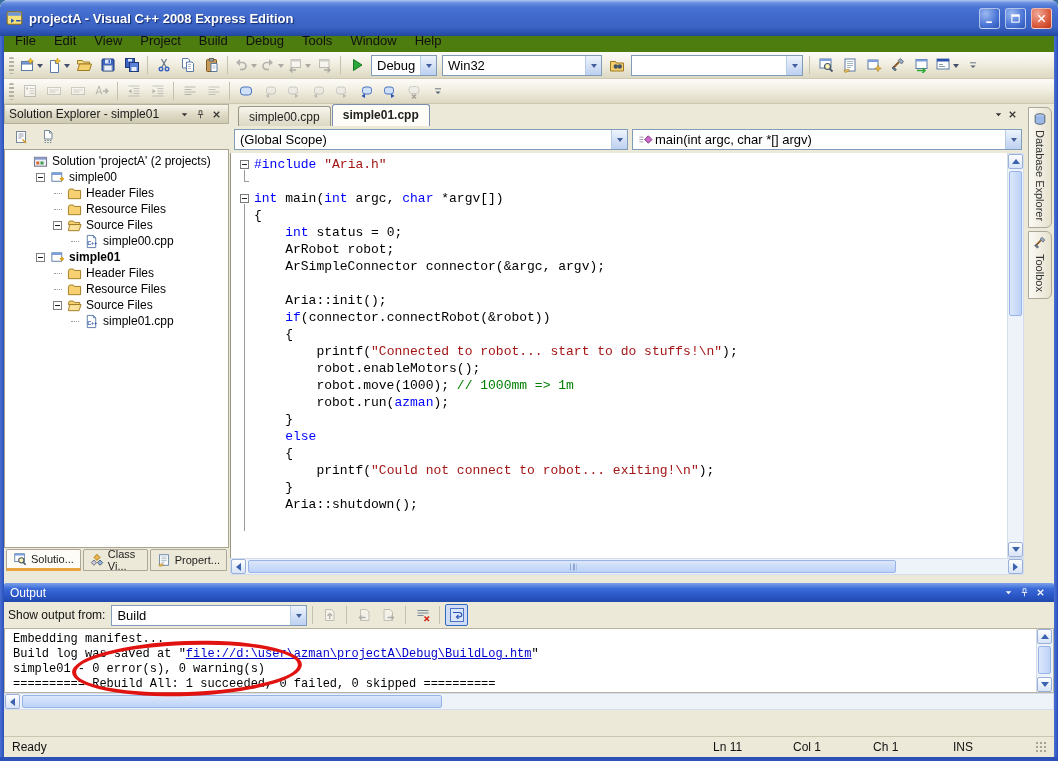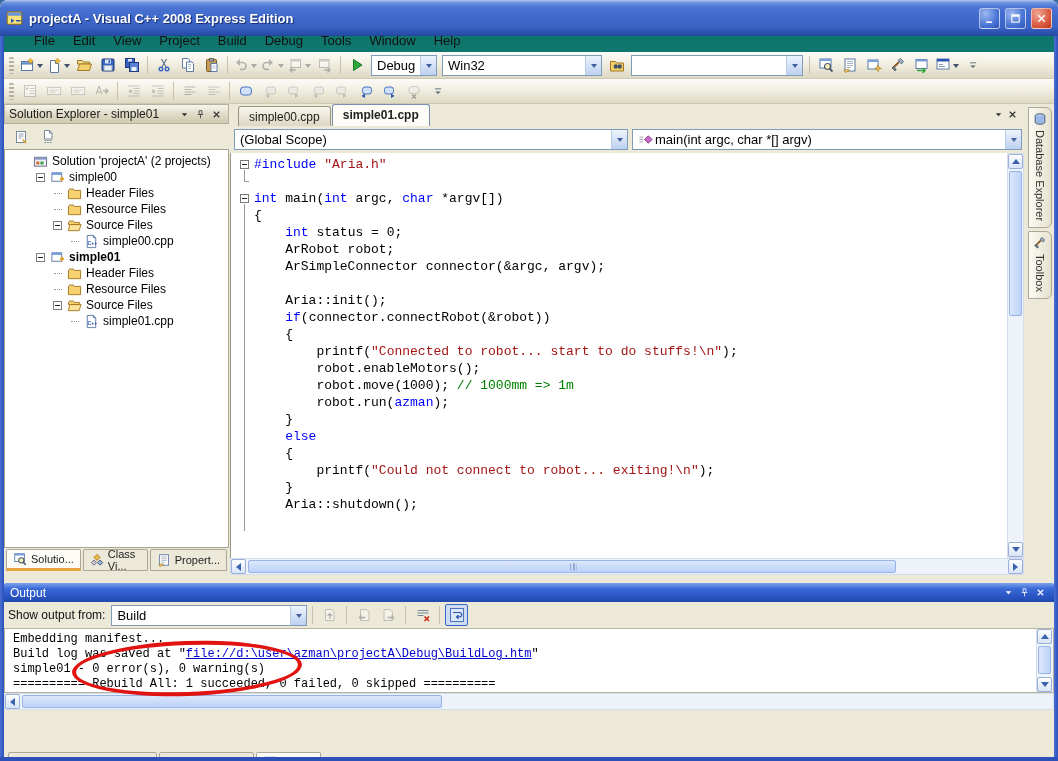--- a/index.html
+++ b/index.html
@@ -18,22 +18,22 @@
   .titlebar { position:absolute; left:0; top:0; right:0; height:28px; z-index:60;
     border-radius:7px 7px 0 0; display:flex; align-items:center; gap:5px; padding:18px 6px;
     background:linear-gradient(180deg,#aec6f0 0%,#6a91e0 8%,#4a74d4 20%,#3e67ca 52%,#3a63c4 75%,#2a50ae 93%,#234798 100%); }
   .title-text { color:#fff; font-weight:bold; font-size:13px; flex:1; text-shadow:1px 1px 1px rgba(10,30,90,.85); white-space:nowrap; }
   .win-btn { width:21px; height:21px; border-radius:3px; border:1px solid rgba(255,255,255,.6); color:#fff;
     display:flex; align-items:center; justify-content:center; }
   .btn-min,.btn-max { background:radial-gradient(circle at 30% 25%, #9db9f0, #4a75d6 60%, #2c55b4); }
   .btn-close { background:radial-gradient(circle at 30% 25%, #f0a898, #dd6247 55%, #bc3215); }
 
   
-  .menubar { position:absolute; left:4px; right:4px; top:28px; height:24px; background:#0f766e;
-    display:flex; align-items:center; padding-left:21px; }
+  .menubar { position:absolute; left:4px; right:4px; top:28px; height:24px; background:#4d7c0f;
+    display:flex; align-items:center; padding-left:2px; }
   .menu-item { padding:3px 9px; font-size:13px; color:#111; }
   .toolbar { position:absolute; left:4px; right:4px; display:flex; align-items:center; gap:1px; padding:0 2px;
     background:linear-gradient(180deg,#fcfbf8 0%,#f2efe2 45%,#dcd8c2 100%); border-bottom:1px solid #cdc9b2; }
   .tb1 { top:52px; height:27px; }
   .tb2 { top:79px; height:25px; }
   .grip { width:5px; height:17px; margin:0 3px; border-radius:2px;
     background:repeating-linear-gradient(180deg,#b5b1a0 0 2px, transparent 2px 4px); }
   .tb-btn { height:22px; min-width:23px; padding:0 1px; border-radius:3px; display:flex; align-items:center; justify-content:center; position:relative; }
   .tb-btn .dd-arrow { width:0; height:0; border:3px solid transparent; border-top:4px solid #44506b; margin:4px 0 0 2px; }
   .dis { opacity:.42; filter:grayscale(.95); }
@@ -1028,17 +1028,28 @@
           <svg viewBox="0 0 16 16" width="14" height="14">
             <rect x="2" y="2.5" width="12" height="11" fill="#fff" stroke="#778899"></rect>
             <rect x="2" y="2.5" width="12" height="2.3" fill="#7a9ede"></rect>
             <path d="M4 7.5h8M4 9.5h8M4 11.5h5" stroke="#667788"></path>
           </svg>
         </span>
         <span>Output</span>
       </div>
     </div>
 
+  <div class="statusbar">
+    <span>Ready</span>
+    <span class="status-spacer"></span>
+    <span id="status-cells" style="display:flex">
+        <span class="status-cell">Ln 11</span>
+        <span class="status-cell">Col 1</span>
+        <span class="status-cell">Ch 1</span>
+        <span class="status-cell">INS</span>
+      </span>
+    <span class="grip-corner"></span>
+  </div>
 
   <div class="wb wb-left"></div>
   <div class="wb wb-right"></div>
   <div class="wb wb-bottom"></div>
 </div>
 
 </body></html>

